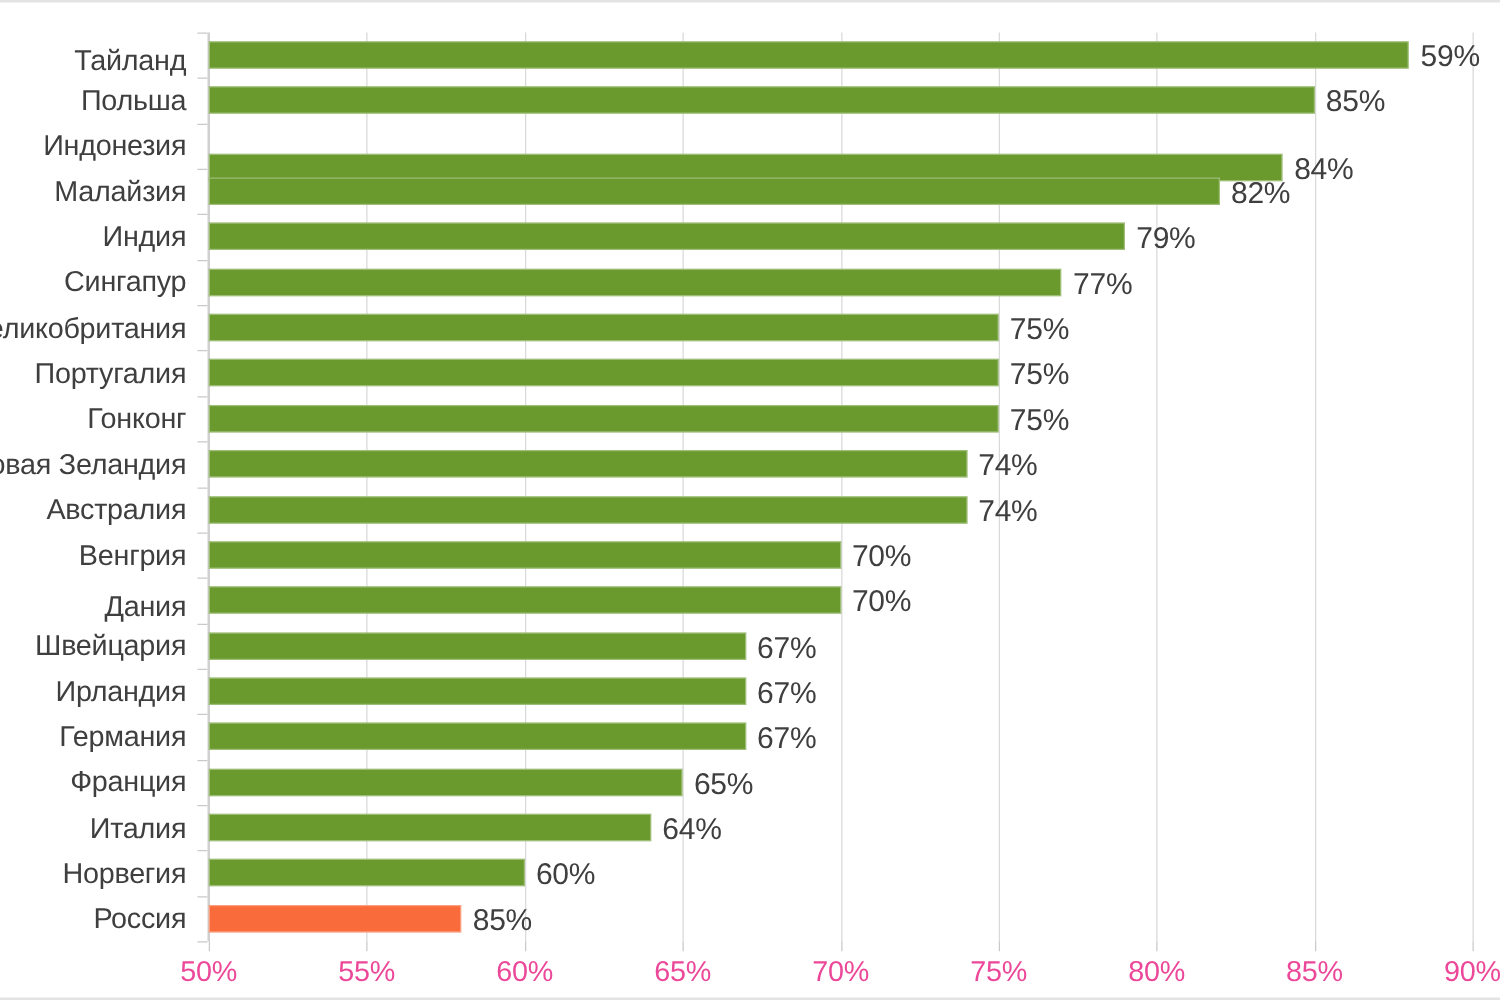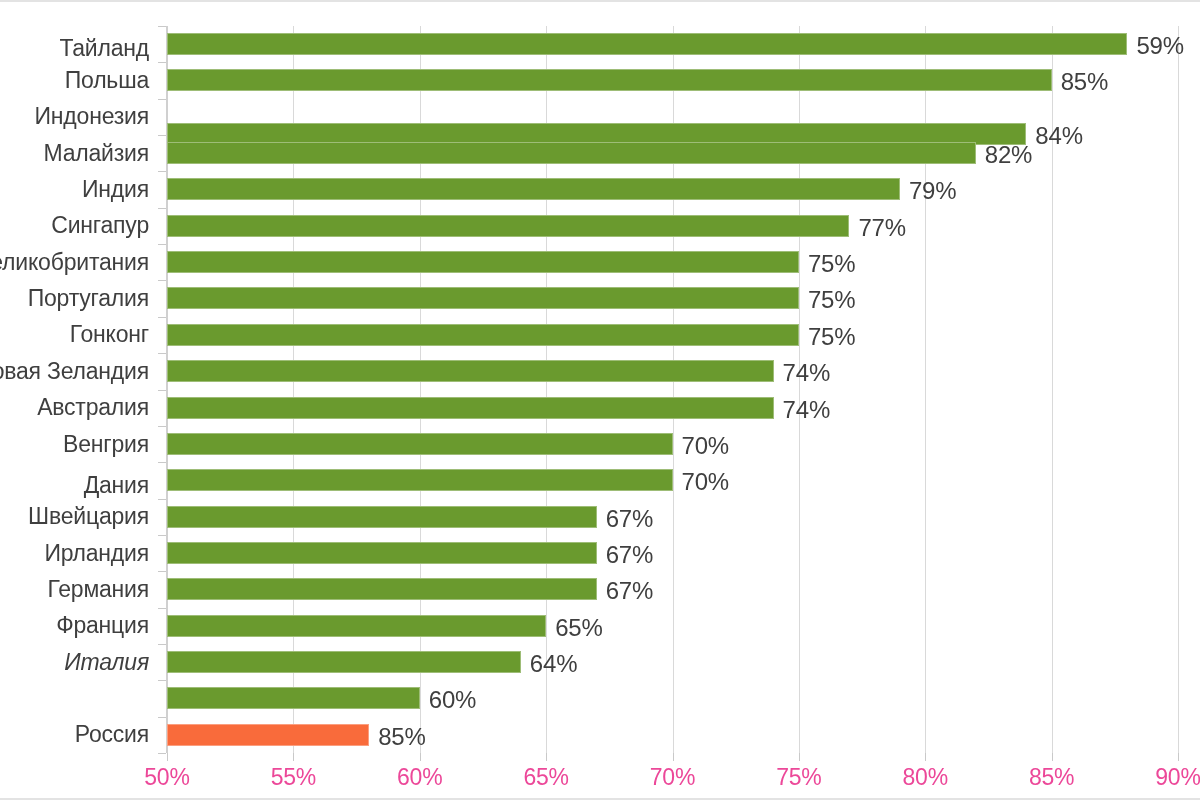--- a/index.html
+++ b/index.html
@@ -177,22 +177,25 @@
       </div>
       <div class="cat-row" style="top: 508.9px;">
         <span class="cat-label">Ирландия</span>
       </div>
       <div class="cat-row" style="top: 545.25px;">
         <span class="cat-label">Германия</span>
       </div>
       <div class="cat-row" style="top: 581.6px;">
         <span class="cat-label">Франция</span>
       </div>
-      <div class="cat-row" style="top: 617.95px; font-style: italic;">
+      <div class="cat-row" style="top: 617.95px;">
         <span class="cat-label">Италия</span>
+      </div>
+      <div class="cat-row" style="top: 654.3px;">
+        <span class="cat-label">Норвегия</span>
       </div>
       <div class="cat-row" style="top: 690.65px;">
         <span class="cat-label">Россия</span>
       </div>
     </div>
 
   <div id="yticks-layer">
       <div class="ytick" style="top: 24px;"></div>
       <div class="ytick" style="top: 60.35px;"></div>
       <div class="ytick" style="top: 96.7px;"></div>

